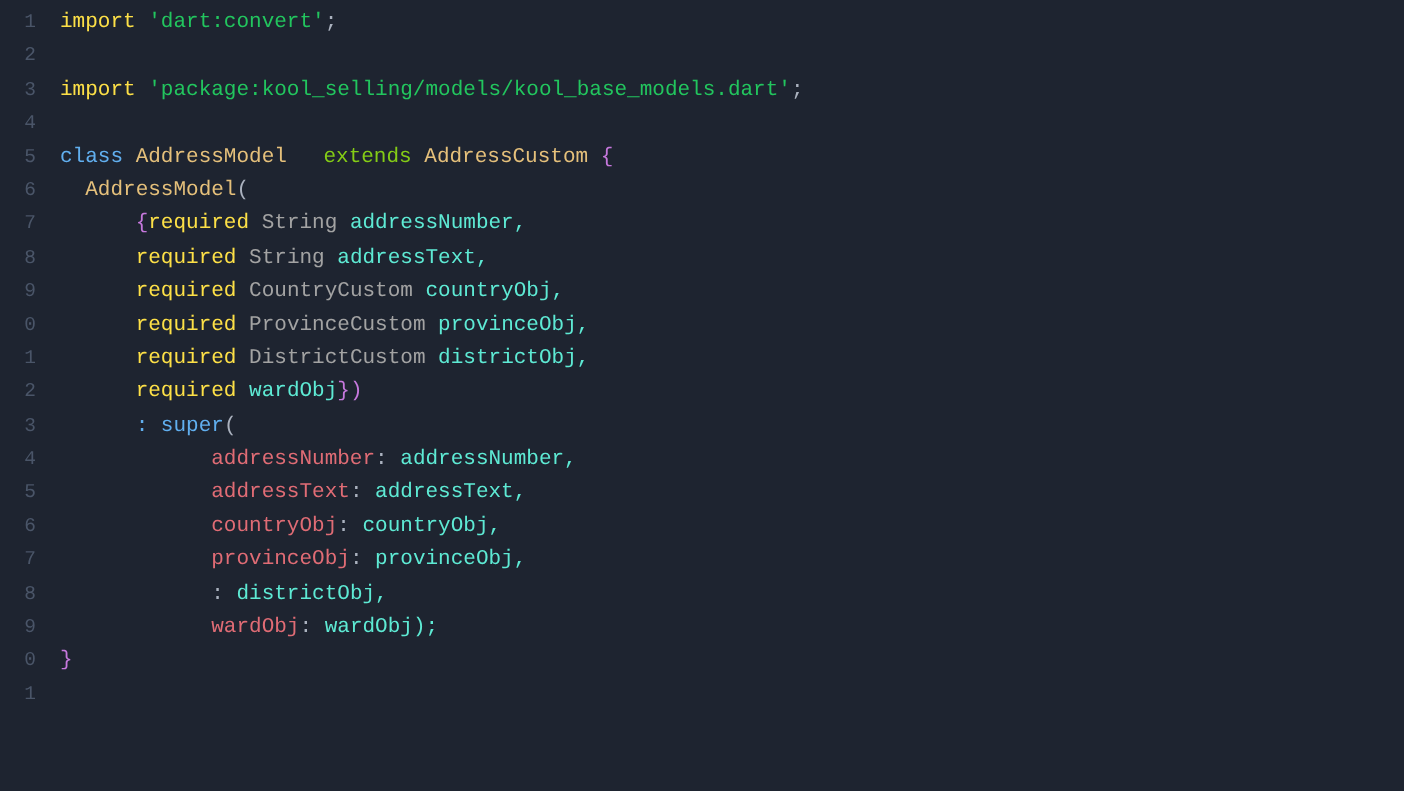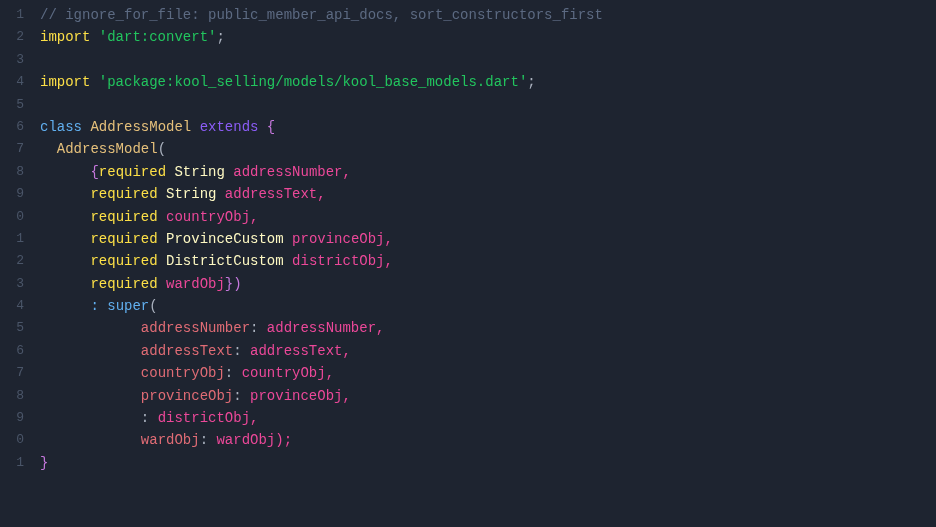--- a/index.html
+++ b/index.html
@@ -52,27 +52,27 @@
       align-items: center;
     }
 
     
     .c-comment   { color: #5c6a82; }
     .c-brace      { color: #c678dd; }
     .c-import-kw  { color: #fde047; }
     .c-package    { color: #22c55e; }
     .c-white      { color: #abb2bf; }
     .c-class-kw   { color: #61afef; }
-    .c-extends    { color: #8b5cf6; }
+    .c-extends    { color: #84cc16; margin-left: 16px; }
     .c-colon-super{ color: #61afef; }
     .c-addr-class { color: #e5c07b; }
     .c-addr-custom{ color: #e5c07b; } 
     .c-req2       { color: #fde047; }
-    .c-type       { color: #fef9c3; text-align: right; }
-    .c-varname    { color: #ec4899; text-align: center; }
+    .c-type       { color: #a3a3a3; text-align: right; }
+    .c-varname    { color: #5eead4; text-align: center; }
     .c-fieldname  { color: #e06c75; }
     .c-colon      { color: #abb2bf; }
   </style>
 </head>
 <body>
 
 <div class="code-container">
   <div class="line-numbers">
     <div class="line-number">1</div>
     <div class="line-number">2</div>
@@ -92,54 +92,51 @@
     <div class="line-number">6</div>
     <div class="line-number">7</div>
     <div class="line-number">8</div>
     <div class="line-number">9</div>
     <div class="line-number">0</div>
     <div class="line-number">1</div>
   </div>
 
   <div class="code-lines">
 
-    <div class="code-line">
-      <span class="c-comment">// ignore_for_file: public_member_api_docs, </span><span class="c-comment">sort_constructors_first</span>
-    </div>
 
     <div class="code-line">
       <span class="c-import-kw">import </span><span class="c-package">'dart:convert'</span><span class="c-white">;</span>
     </div>
 
     <div class="code-line">&nbsp;</div>
 
     <div class="code-line">
       <span class="c-import-kw">import </span><span class="c-package">'package:kool_selling/models/kool_base_models.dart'</span><span class="c-white">;</span>
     </div>
 
     <div class="code-line">&nbsp;</div>
 
     <div class="code-line">
-      <span class="c-class-kw">class </span><span class="c-addr-class">AddressModel </span><span class="c-extends">extends </span><span class="c-brace">{</span>
+      <span class="c-class-kw">class </span><span class="c-addr-class">AddressModel </span><span class="c-extends">extends </span><span class="c-addr-custom">AddressCustom </span><span class="c-brace">{</span>
     </div>
 
     <div class="code-line">
       <span style="color:#abb2bf">  </span><span class="c-addr-class">AddressModel</span><span class="c-white">(</span>
     </div>
 
     <div class="code-line">
       <span>      </span><span class="c-brace">{</span><span class="c-req2">required </span><span class="c-type">String </span><span class="c-varname">addressNumber,</span>
     </div>
 
     <div class="code-line">
       <span>      </span><span class="c-req2">required </span><span class="c-type">String </span><span class="c-varname">addressText,</span>
     </div>
 
     <div class="code-line">
-      <span>      </span><span class="c-req2">required </span><span class="c-varname">countryObj,</span>
+      <span>      </span><span class="c-req2">required </span><span class="c-type">CountryCustom </span><span class="c-varname">countryObj,</span>
     </div>
 
     <div class="code-line">
       <span>      </span><span class="c-req2">required </span><span class="c-type">ProvinceCustom </span><span class="c-varname">provinceObj,</span>
     </div>
 
     <div class="code-line">
       <span>      </span><span class="c-req2">required </span><span class="c-type">DistrictCustom </span><span class="c-varname">districtObj,</span>
     </div>
 

